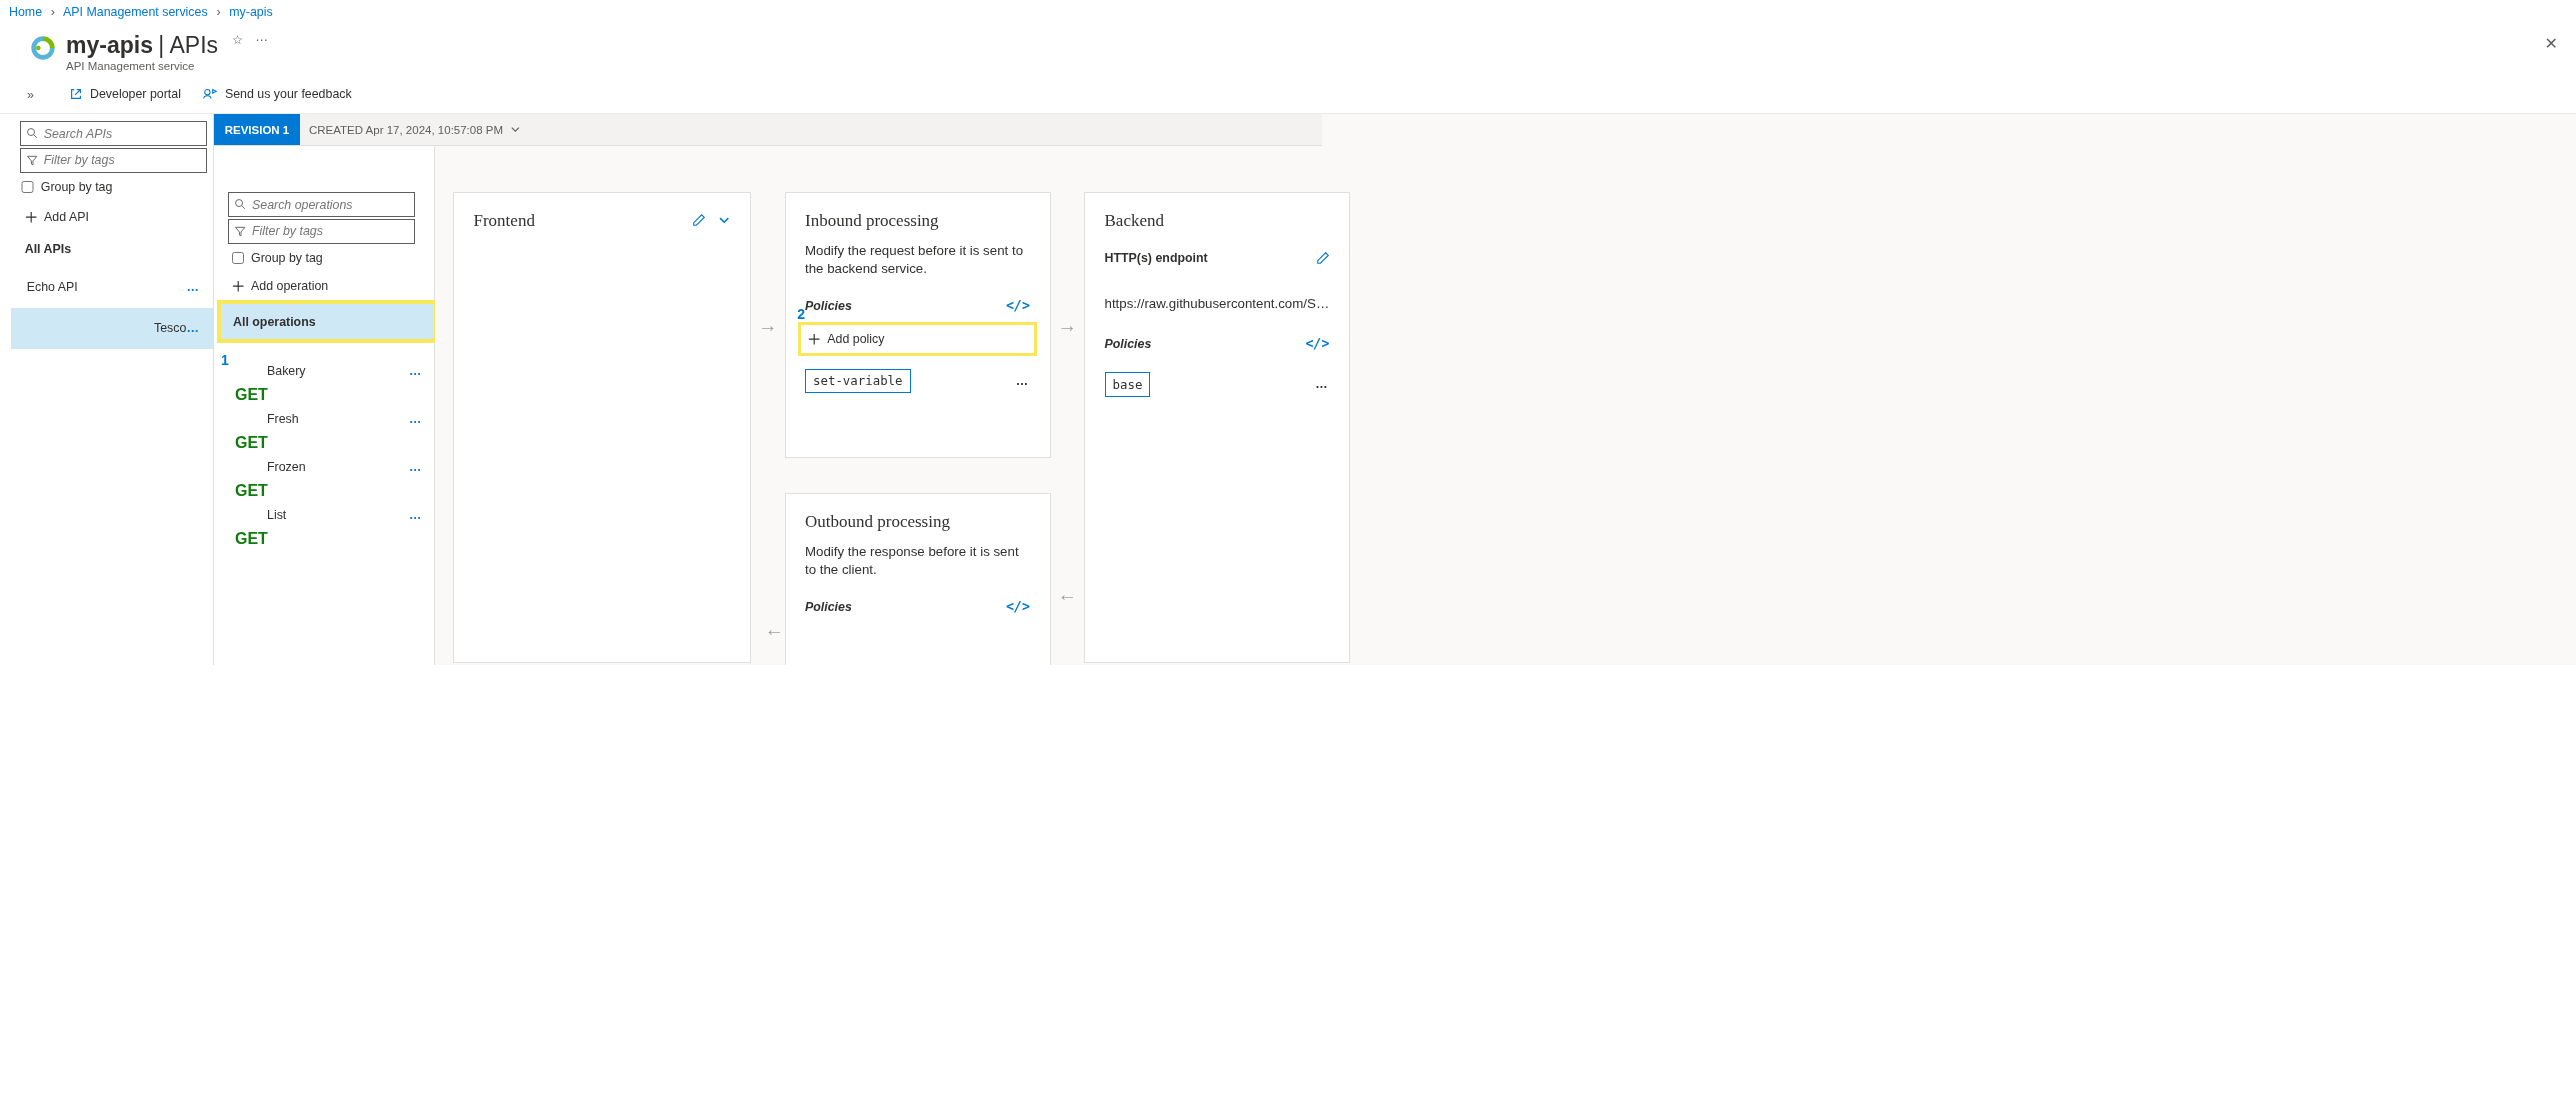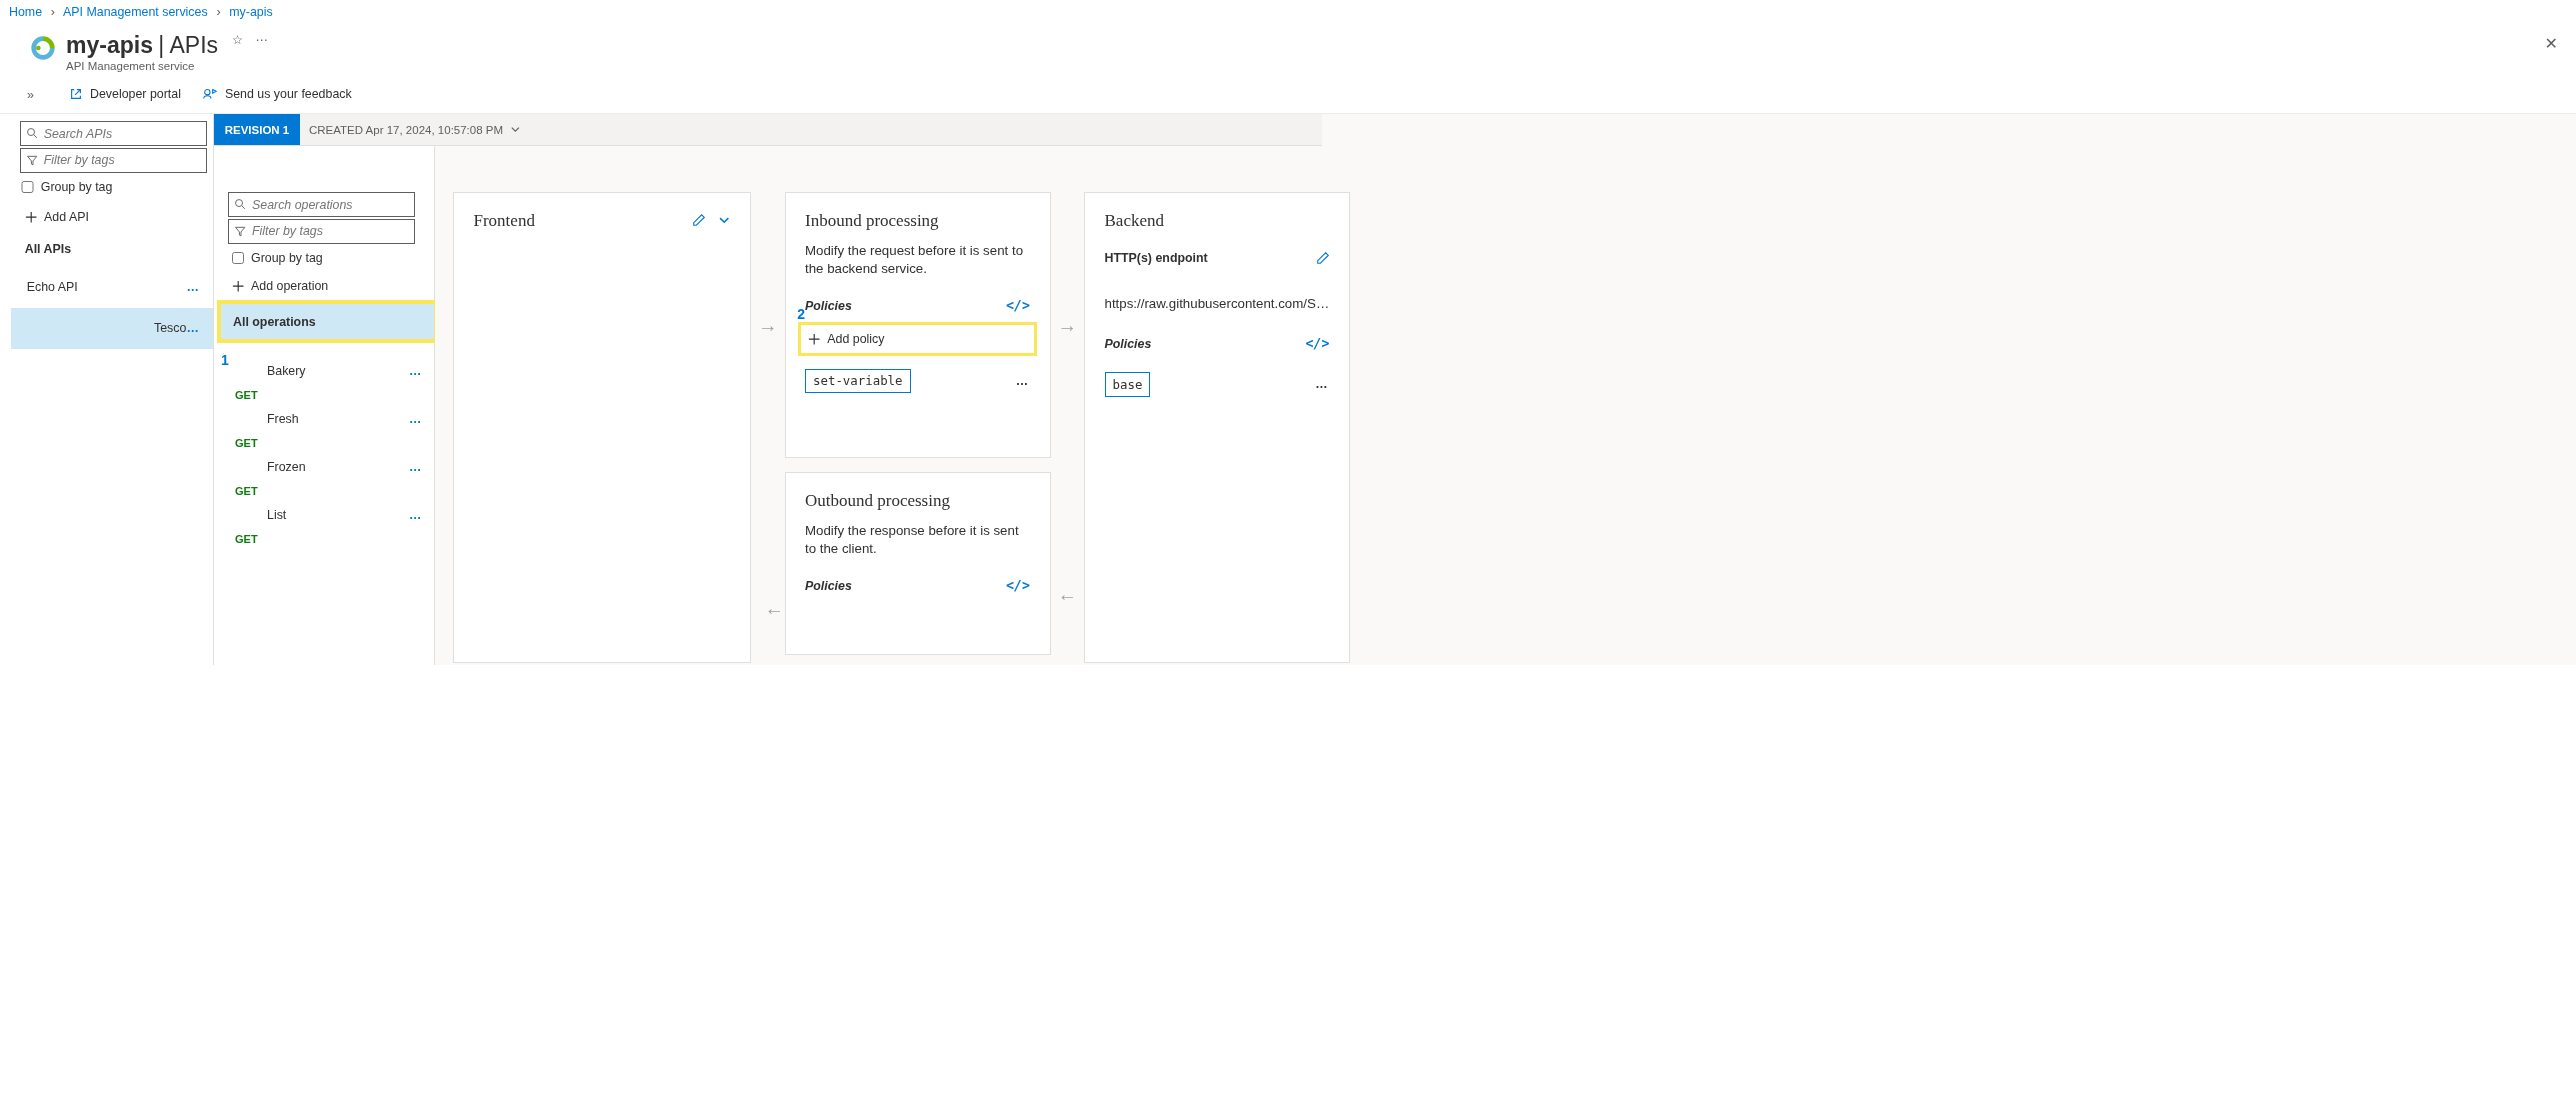--- a/index.html
+++ b/index.html
@@ -51,34 +51,34 @@
   .tabs-row { position:absolute; top:32px; left:0; right:-888px; background:#fff; border-bottom:0.9px solid #e1dfdd; display:flex; height:37px; z-index:1; }
   .tabs-row .tab { padding: 9px 16px; cursor:pointer; font-size:13.3px; }
   .tabs-row .tab.active { border-bottom:2.7px solid #605e5c; color:#323130; }
   .tabs-row .tab.link { color:#0078d4; }
   .ops-inner { margin-top: 78px; }
   .ops-col .search-box, .ops-col .filter-box { width: 187px; margin-left:7px; }
   .add-op { display:flex; align-items:center; gap:7px; margin: 14px 0 7px 10.7px; cursor:pointer; }
   .callout-1 { position:absolute; left:7px; top:238px; color:#0078d4; font-weight:bold; font-size:14px; }
   .all-ops { background:#cfe8f6; border: 4.4px solid #f9e659; padding: 10.7px 12.4px; font-weight:600; margin: 7px -4.4px 3.6px -4.4px; }
   .op-item { display:flex; align-items:center; justify-content:space-between; height:48px; padding: 0 10.7px 0 14px; cursor:pointer; }
-  .op-item .method { color:#107c10; font-weight:700; font-size:11px; width:32px;margin-top:48px; }
+  .op-item .method { color:#107c10; font-weight:700; font-size:16px; width:32px;margin-top:48px; }
   .op-item .name { flex:1; }
   .op-item .more-h { color:#0078d4; font-weight:bold; letter-spacing:1.8px; }
   
   
   .design-area { flex:1; background:#faf9f8; padding: 78px 10.7px 10.7px 18px; display:flex; gap: 14px; overflow:hidden; position:relative; }
   .panel { background:#fff; border:0.9px solid #e1dfdd; flex-shrink:0; position:relative; }
   .panel .header { padding: 18px 19.5px 10.7px 19.5px; display:flex; justify-content:space-between; align-items:center; }
   .panel .header h3 { font-size:17px; font-weight:400;font-family:Liberation Serif, serif; }
   .panel .sub-text { padding: 0 19.5px 14px 19.5px; color:#323130; font-size:13.3px; line-height:1.4; }
   .panel .section-title { font-weight:600; padding: 5.3px 19.5px; display:flex; justify-content:space-between; align-items:center;font-style:italic; }
   .frontend { width: 298px; height:471px; }
   .inbound { width: 266px; height:266px; }
-  .outbound-wrap { display:flex; flex-direction:column; gap:14px; }
+  .outbound-wrap { display:flex; flex-direction:column; gap:35px; }
   .outbound { width: 266px; height:183px; }
   .backend { width: 266px; height:471px; }
   .arrow { color:#a19f9d; font-size:19.5px; display:flex; align-items:center; height:266px; margin: 0 -7px; }
   .pencil-icon { color:#0078d4; cursor:pointer; }
   .chev-icon { color:#0078d4; margin-left:9px; cursor:pointer; }
   .code-icon { color:#0078d4; font-family:monospace; font-weight:bold; font-size:13.3px; cursor:pointer; }
   .add-policy-box { border:3.6px solid #f9e659; margin: 3.6px 12.4px 9px 12.4px; padding: 7px 7px; display:flex; align-items:center; gap:7px; cursor:pointer; position:relative; }
   .callout-2 { position:absolute; left:-3.6px; top:-19.5px; color:#0078d4; font-weight:bold; font-size:14px; }
   .policy-chip { border:0.9px solid #0078d4; font-family: "Consolas", monospace; font-size:12.4px; padding: 3.6px 7px; display:inline-block; margin: 3.6px 0 3.6px 19.5px; cursor:pointer; }
   .policy-row { display:flex; align-items:center; justify-content:space-between; padding-right: 19.5px; }

